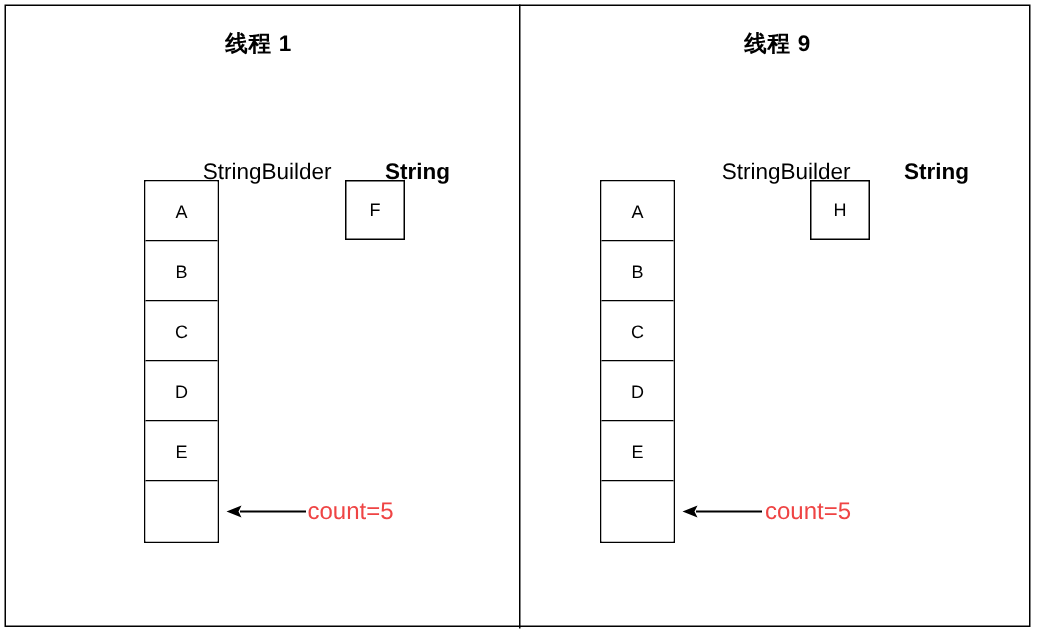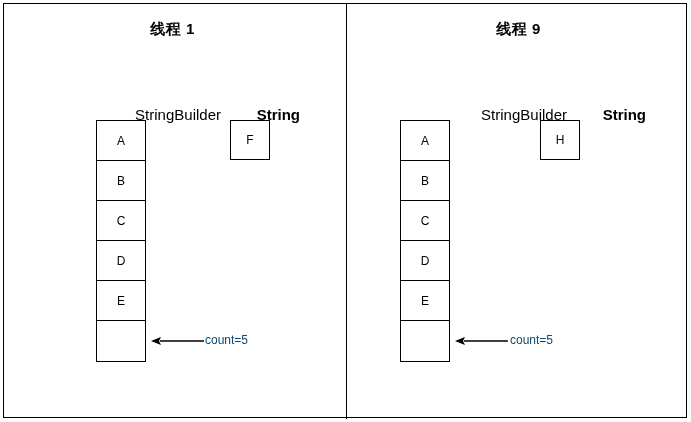--- a/index.html
+++ b/index.html
@@ -123,22 +123,22 @@
     width: 54px;
     height: 20px;
   }
   .count-arrow svg {
     display: block;
   }
   .count-label {
     position: absolute;
     left: 205px;
     top: 333px;
-    font-size: 12px;
-    color: #0c4a6e;
+    font-size: 16px;
+    color: #ef4444;
     white-space: nowrap;
   }
 </style>
 </head>
 <body>
 
 <div id="canvas">
 
   <div class="outer-border"></div>
   <div class="divider"></div>

